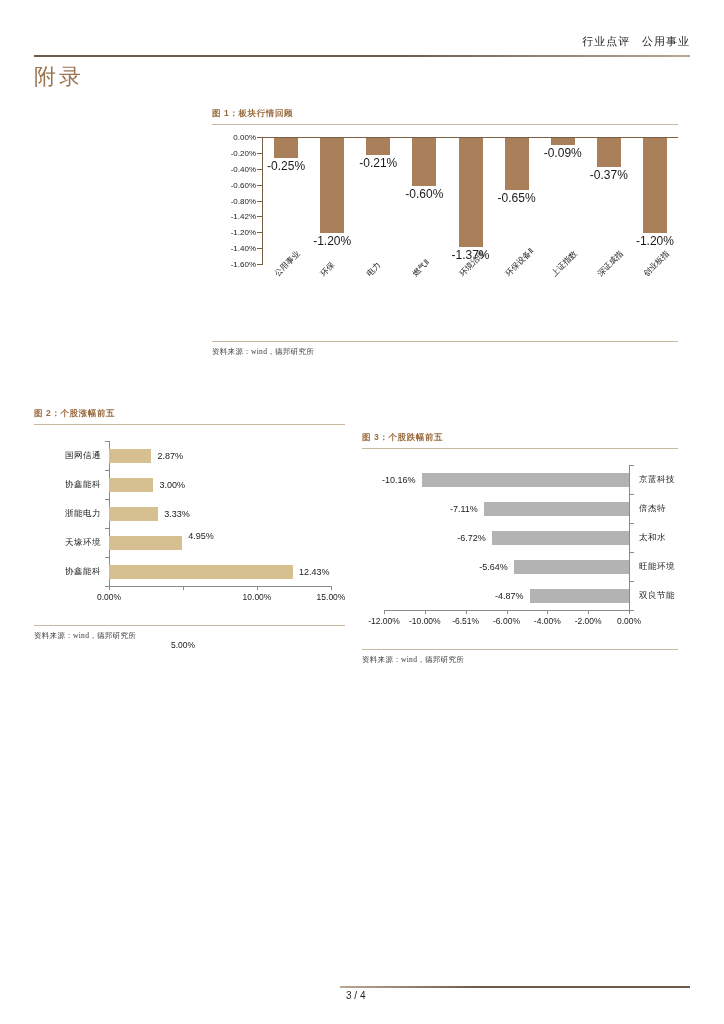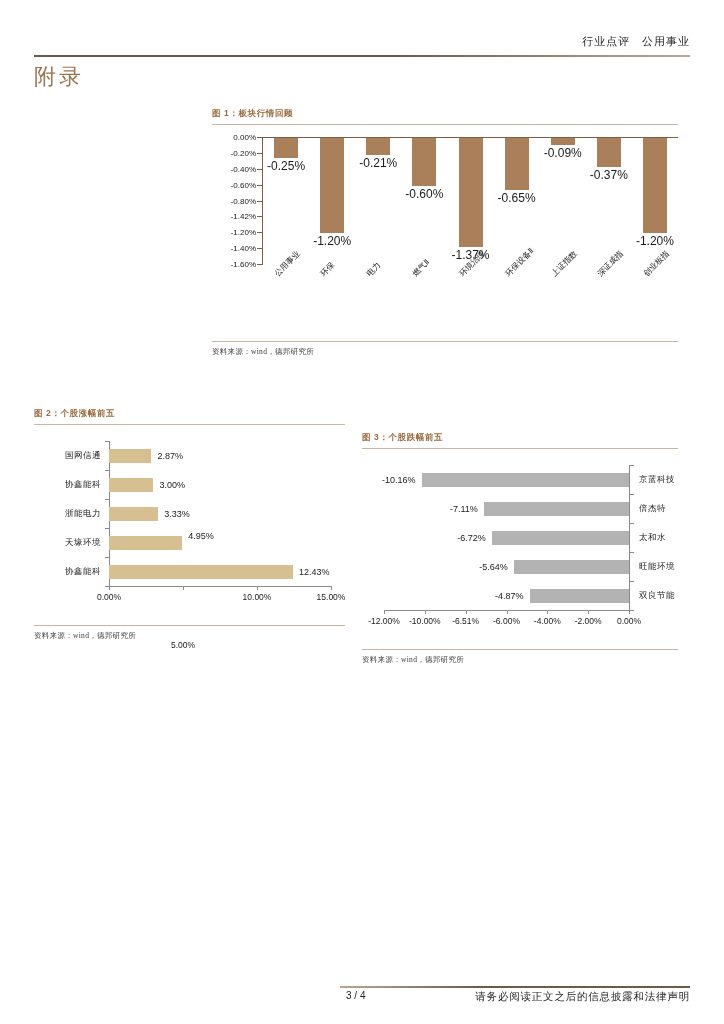--- a/index.html
+++ b/index.html
@@ -488,15 +488,14 @@
         <div class="h-xlabel" style="left: 226.167px; top: 157px;">-2.00%</div>
         <div class="h-tick" style="left: 267px; top: 151px;"></div>
         <div class="h-xlabel" style="left: 267px; top: 157px;">0.00%</div>
       </div>
     <div class="fig-rule-bottom"></div>
     <div class="fig-source">资料来源：wind，德邦研究所</div>
   </div>
 
   <div class="footer-rule"></div>
   <div class="footer-page">3 / 4</div>
-  <div class="footer-note">请务必阅读正文之后的信息披露和法律声明</div>
 
 </div>
 
 </body></html>

